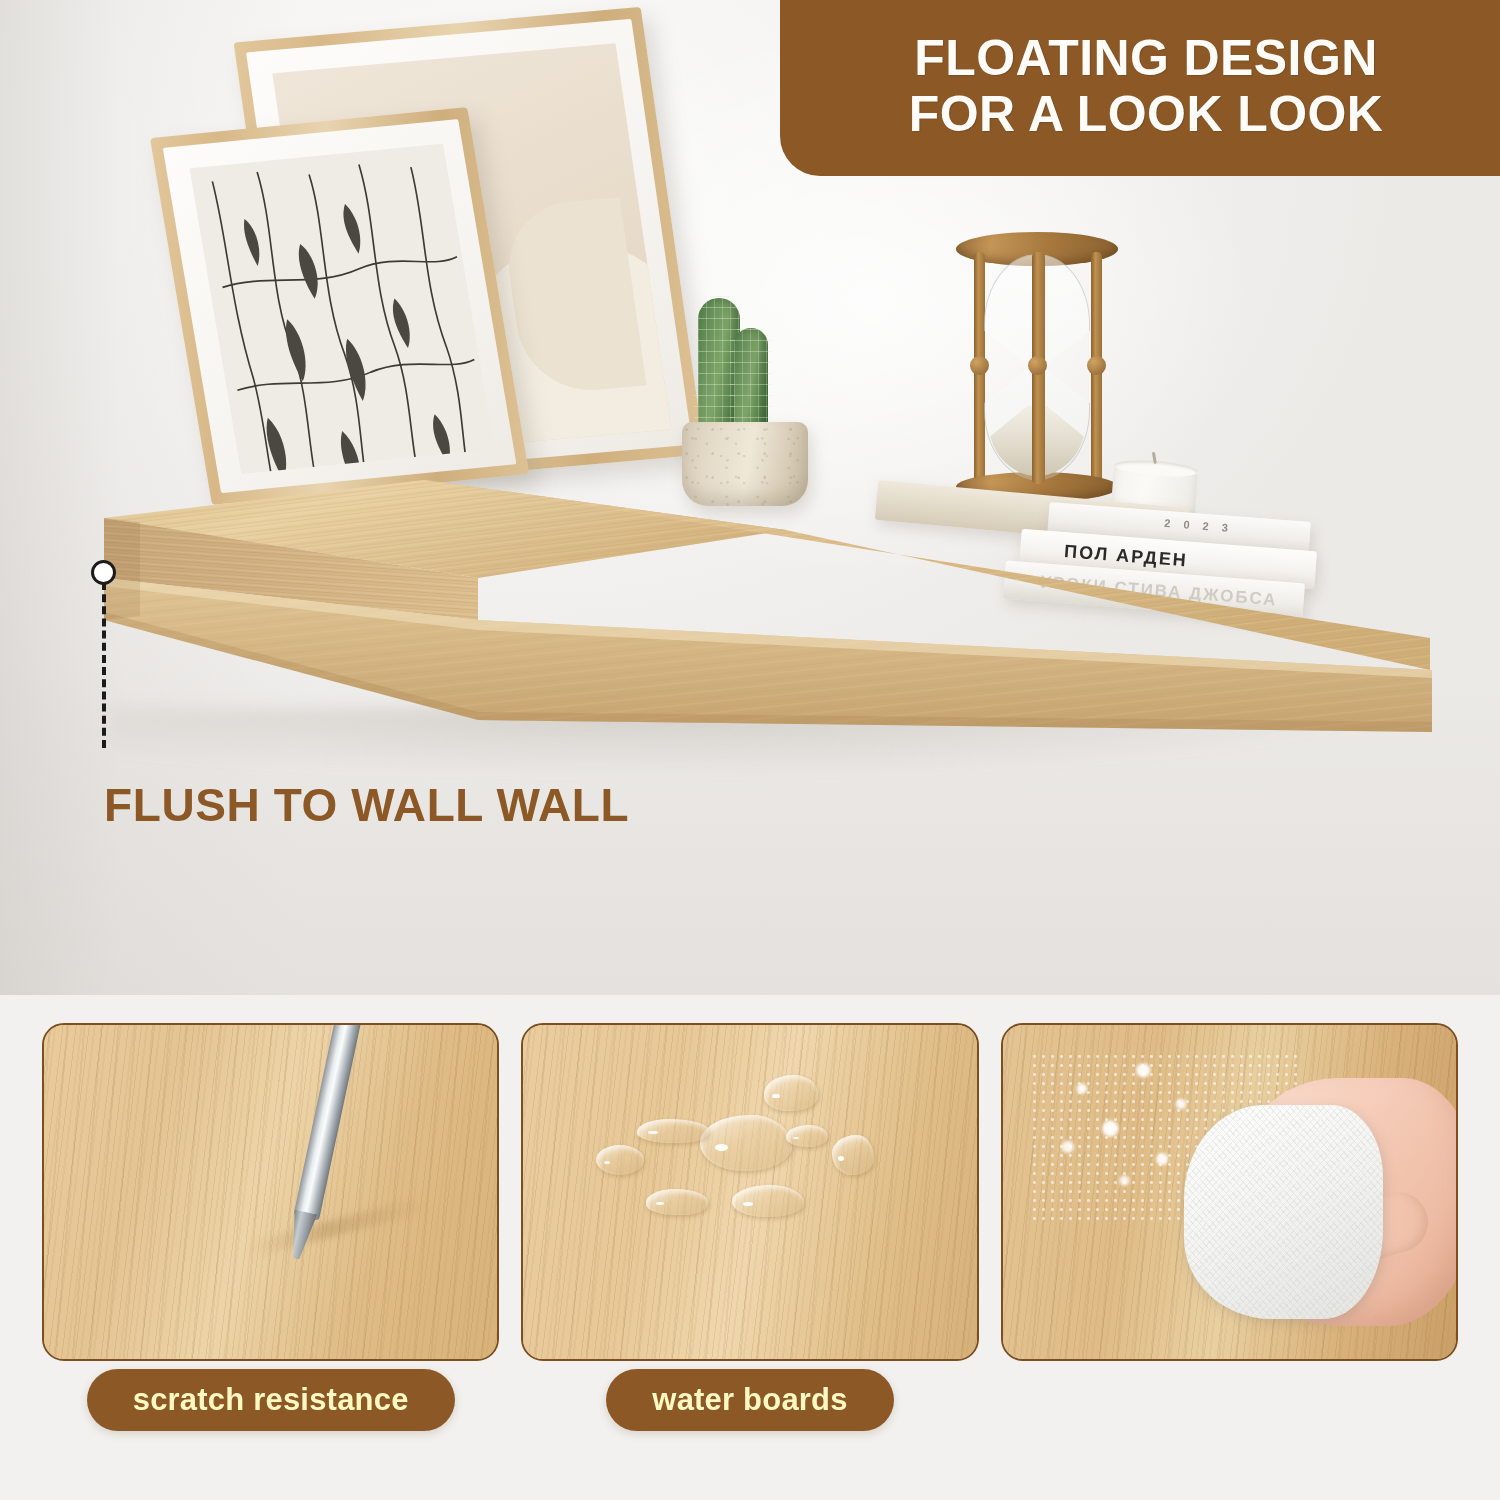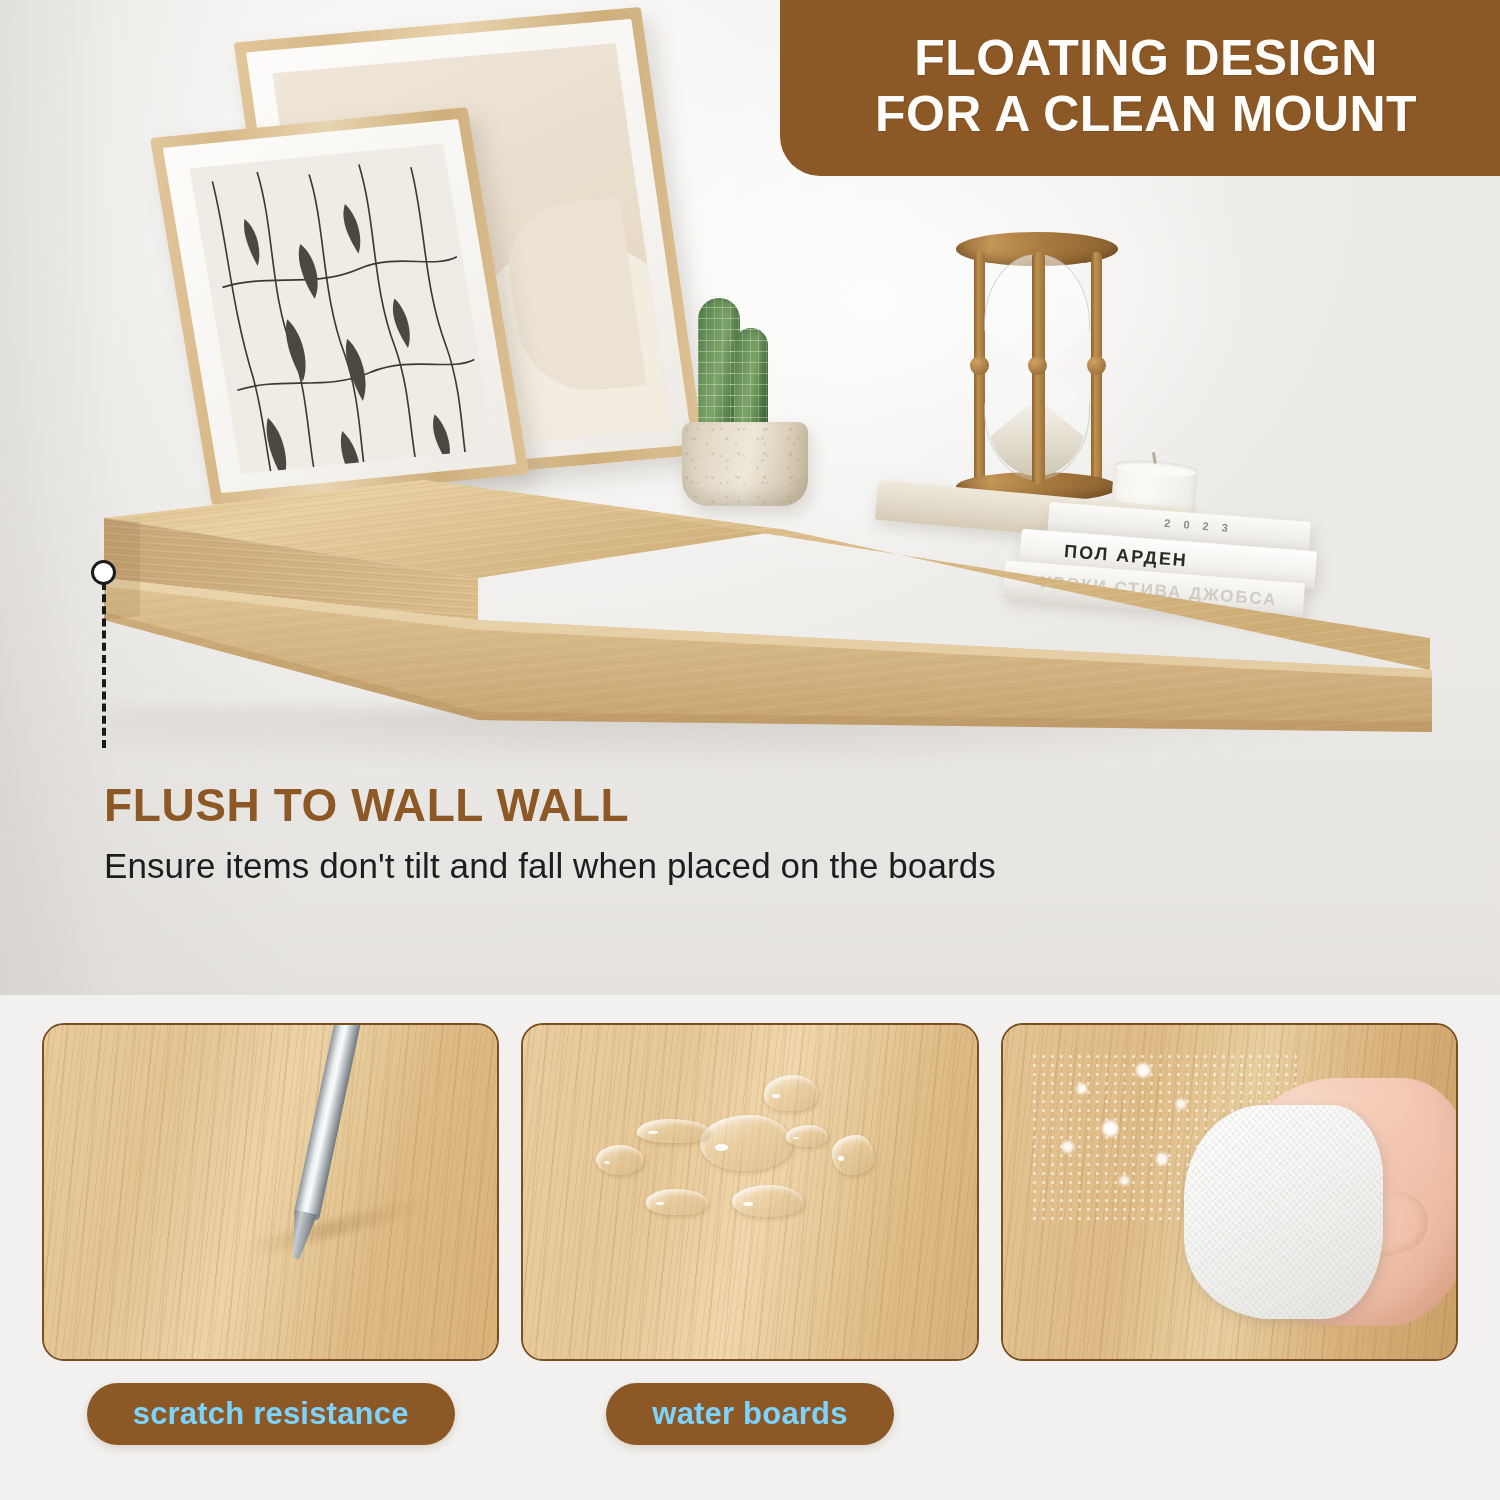--- a/index.html
+++ b/index.html
@@ -253,22 +253,22 @@
   }
   .feature { position: relative; display:flex; flex-direction:column; align-items:center; }
   .panel {
     position: relative; width: 100%; height: 338px;
     border: 2px solid #7c4f22; border-radius: 22px; overflow: hidden;
     background:#e6c48e;
   }
   .wood-bg { position:absolute; inset:0; }
 
   .pill {
-    position: relative; margin-top: 22px;
-    background:#8b5826; color:#7dd3fc;
+    position: relative; margin-top: 8px;
+    background:#8b5826; color:#fef9c3;
     font-size: 31px; font-weight: 600; letter-spacing: .2px;
     padding: 13px 46px; border-radius: 44px;
     white-space: nowrap;
     box-shadow: 0 3px 8px rgba(105,70,30,.18);
   }
 
   
   .grain {
     position:absolute; inset:-20%;
     background:
@@ -508,26 +508,25 @@
 
         <polygon points="104,48 140,52 140,146 104,150" fill="#8d6c3c" opacity=".16"></polygon>
       </svg>
     </div>
 
     <div class="marker-dot"></div>
     <div class="marker-line"></div>
 
     <div class="caption-block">
       <div class="caption-title">FLUSH TO WALL WALL</div>
-      <div class="caption-sub">Ensure items don't tilt and fall when placed on the boards</div>
     </div>
 
     <div class="banner">
       <div class="banner-line">FLOATING DESIGN</div>
-      <div class="banner-line">FOR A CLEAN MOUNT</div>
+      <div class="banner-line">FOR A LOOK LOOK</div>
     </div>
   </div>
 
   <div class="features">
 
     <div class="feature">
       <div class="panel">
         <div class="wood-bg" style="background:linear-gradient(108deg,#e9cb9c 0%,#e4c493 26%,#edd4a8 48%,#dfbc86 72%,#d8b279 100%);">
           <div class="grain"></div>
           <div class="grain2"></div>

